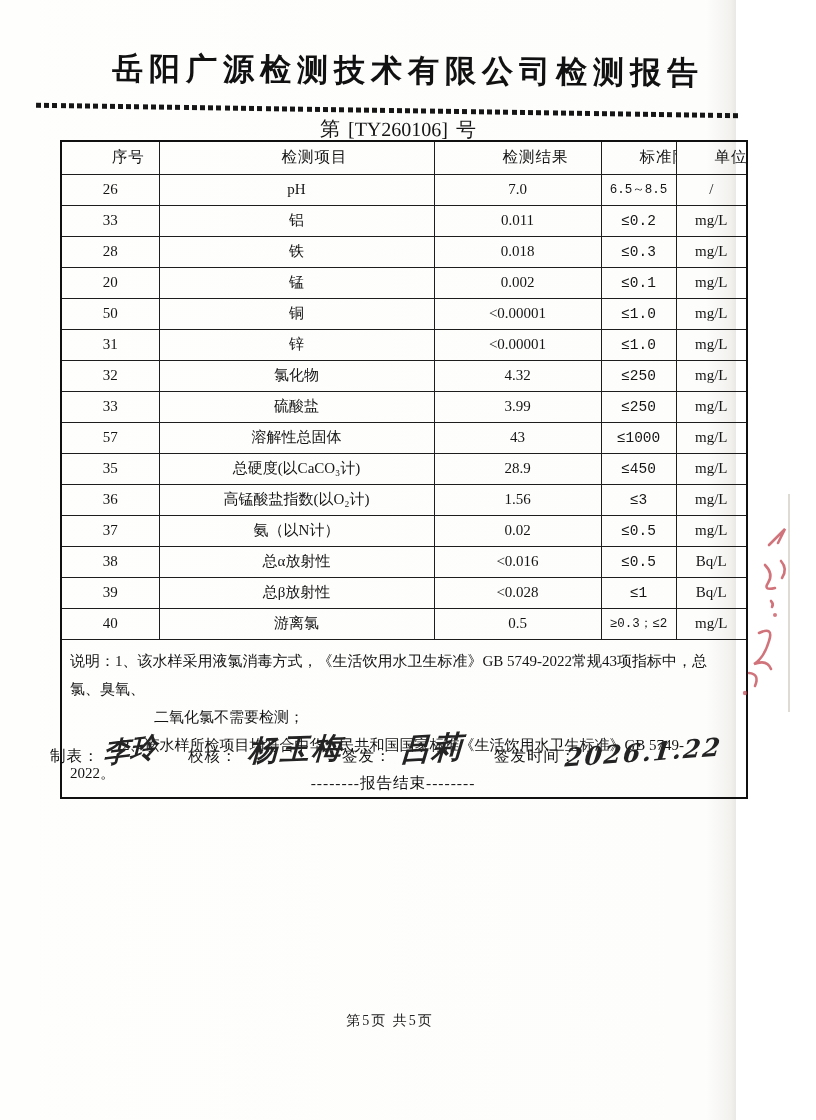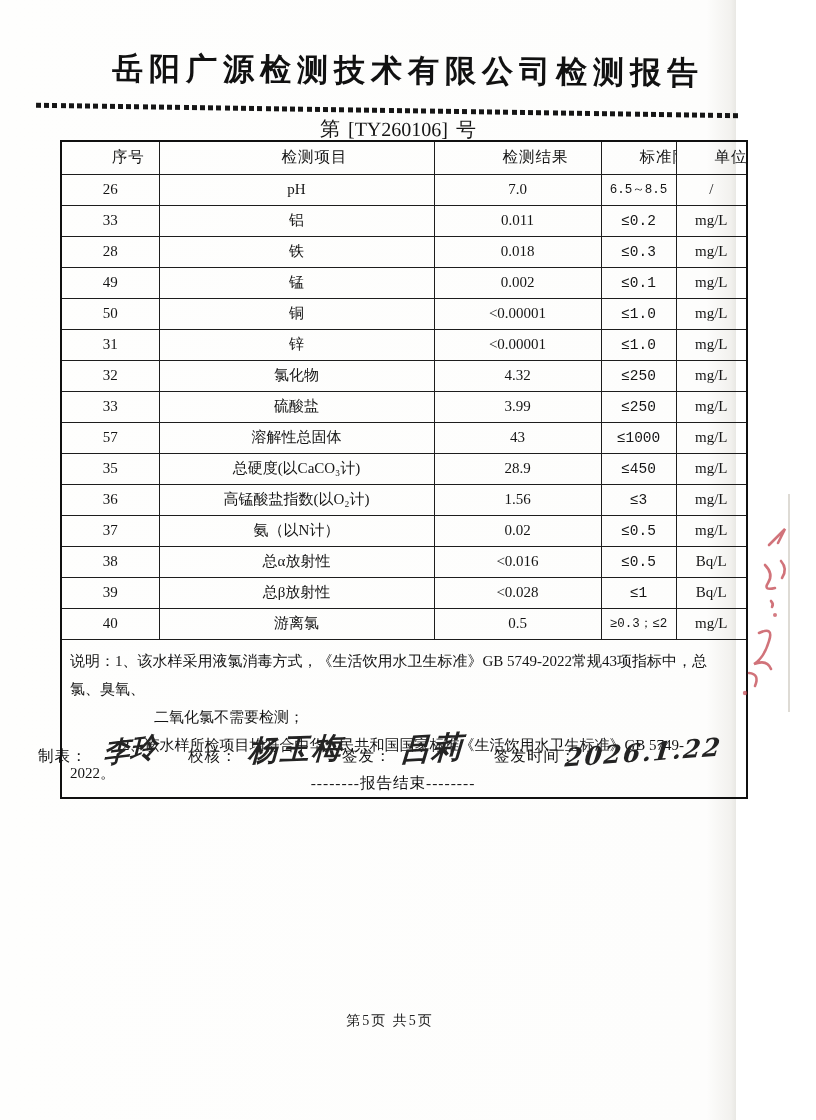--- a/index.html
+++ b/index.html
@@ -65,21 +65,21 @@
   table.results td.notes-cell {
     text-align:left; white-space:normal; height:auto;
     padding:7px 21px 10px 8px;
     font-size:15px; line-height:28px; color:#141414;
   }
   .note-line2 { text-indent:84px; }
   .note-line3 { text-indent:52px; }
   
   .sign-row { position:absolute; top:738px; left:0; width:816px; height:60px; font-size:15.5px; color:#121212; }
   .sig-label { position:absolute; top:8px; white-space:nowrap; letter-spacing:1px; }
-  .lbl-maker  { left:38px;text-align:right; }
+  .lbl-maker  { left:50px;text-align:right; }
   .lbl-check  { left:188px; }
   .lbl-issue  { left:342px; }
   .lbl-date   { left:494px; }
   .hand {
     position:absolute;
     font-family:"DejaVu Serif","Liberation Serif",serif;
     font-style:italic; font-weight:600;
     color:#232323; white-space:nowrap;
   }
   .hand-maker { left:103px; top:-6px; font-size:27px; transform:rotate(-7deg) skewX(-8deg); }
@@ -144,21 +144,21 @@
           <td>mg/L</td>
         </tr>
         <tr>
           <td>28</td>
           <td>铁</td>
           <td>0.018</td>
           <td class="limit">≤0.3</td>
           <td>mg/L</td>
         </tr>
         <tr>
-          <td>49</td>
+          <td>20</td>
           <td>锰</td>
           <td>0.002</td>
           <td class="limit">≤0.1</td>
           <td>mg/L</td>
         </tr>
         <tr>
           <td>50</td>
           <td>铜</td>
           <td>&lt;0.00001</td>
           <td class="limit">≤1.0</td>

